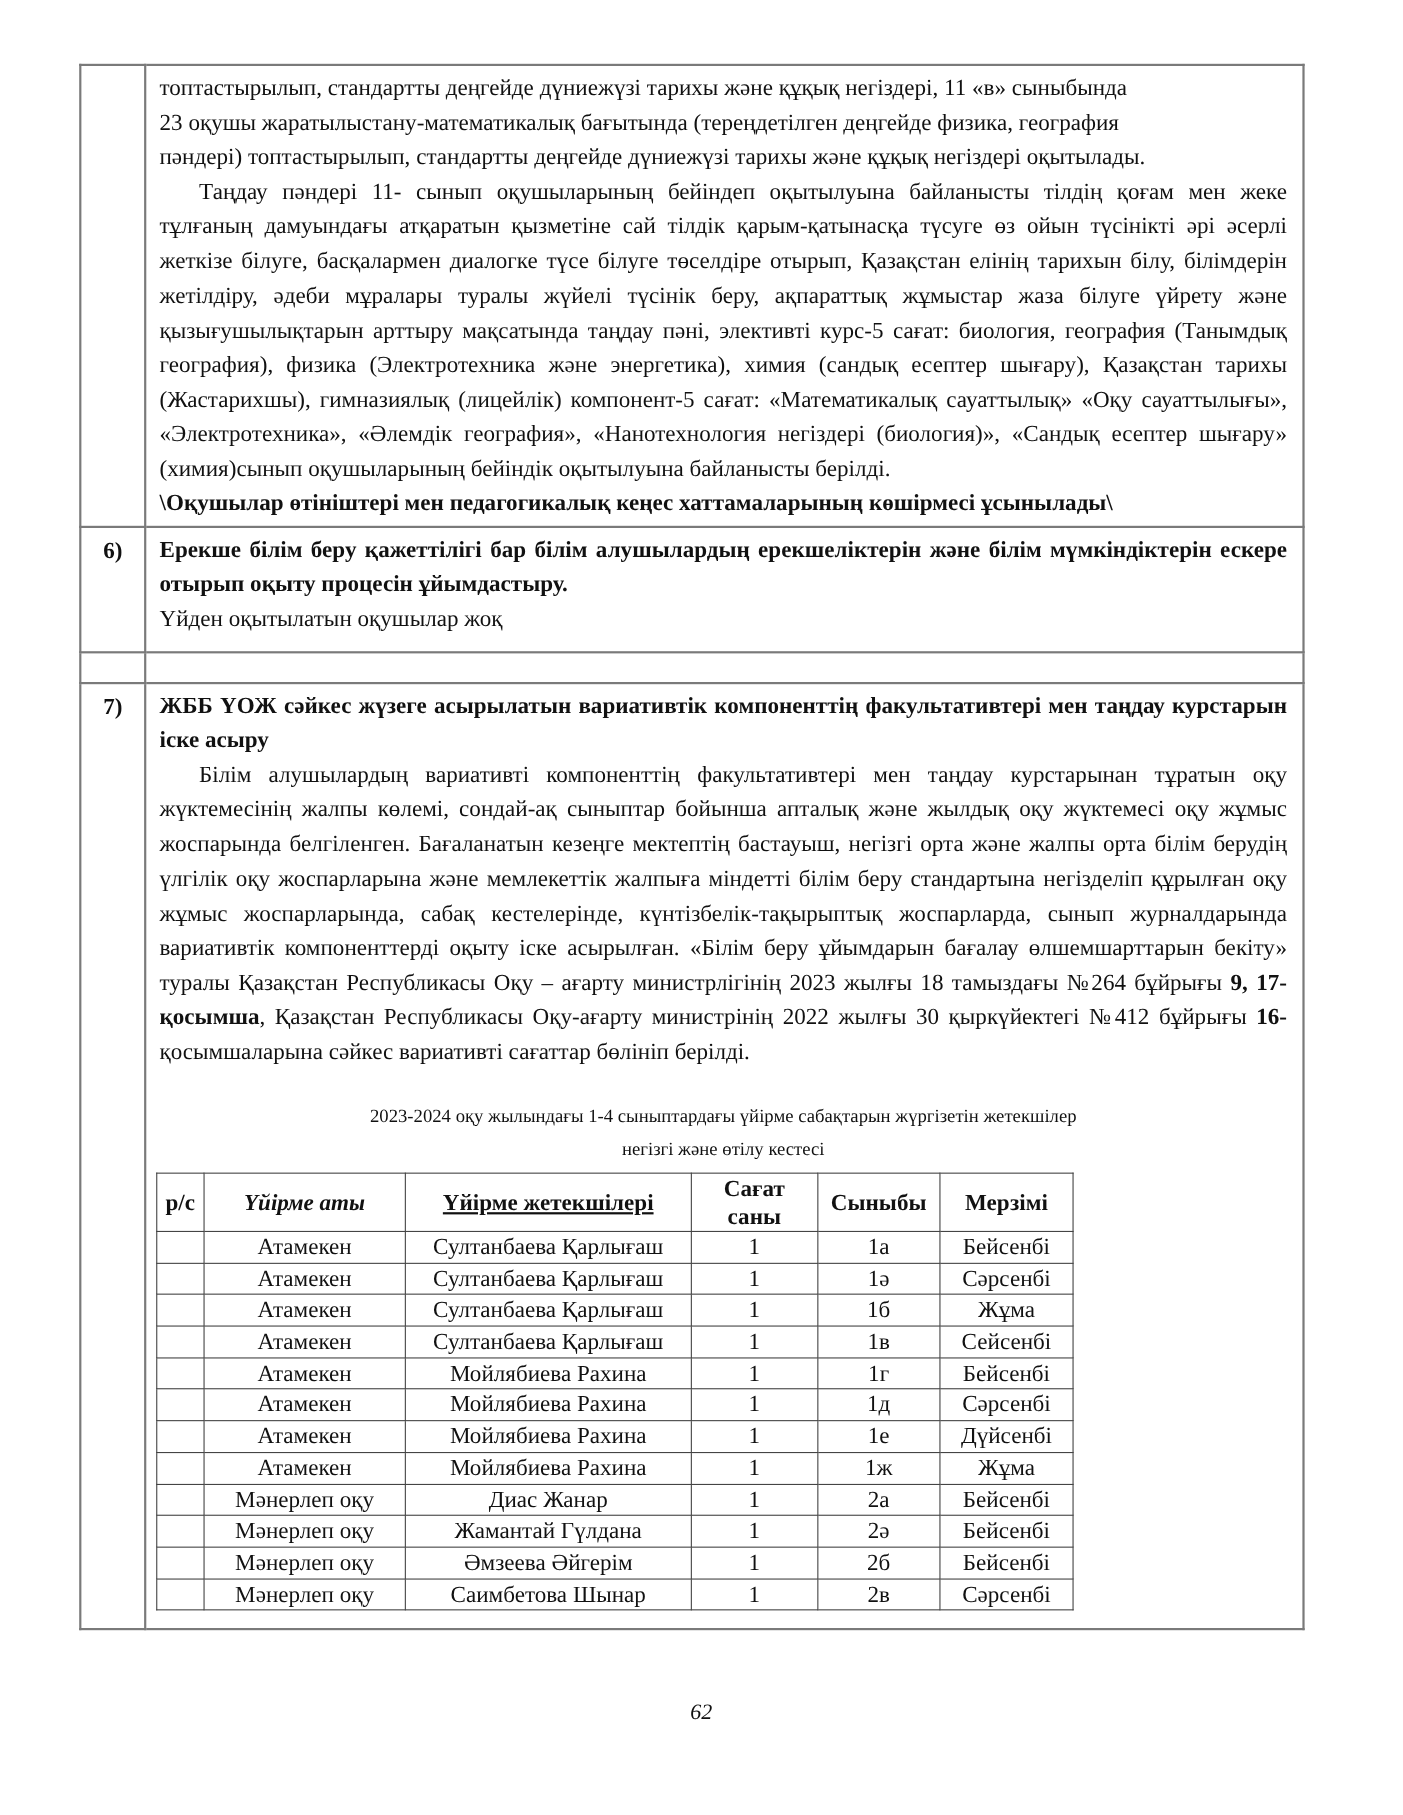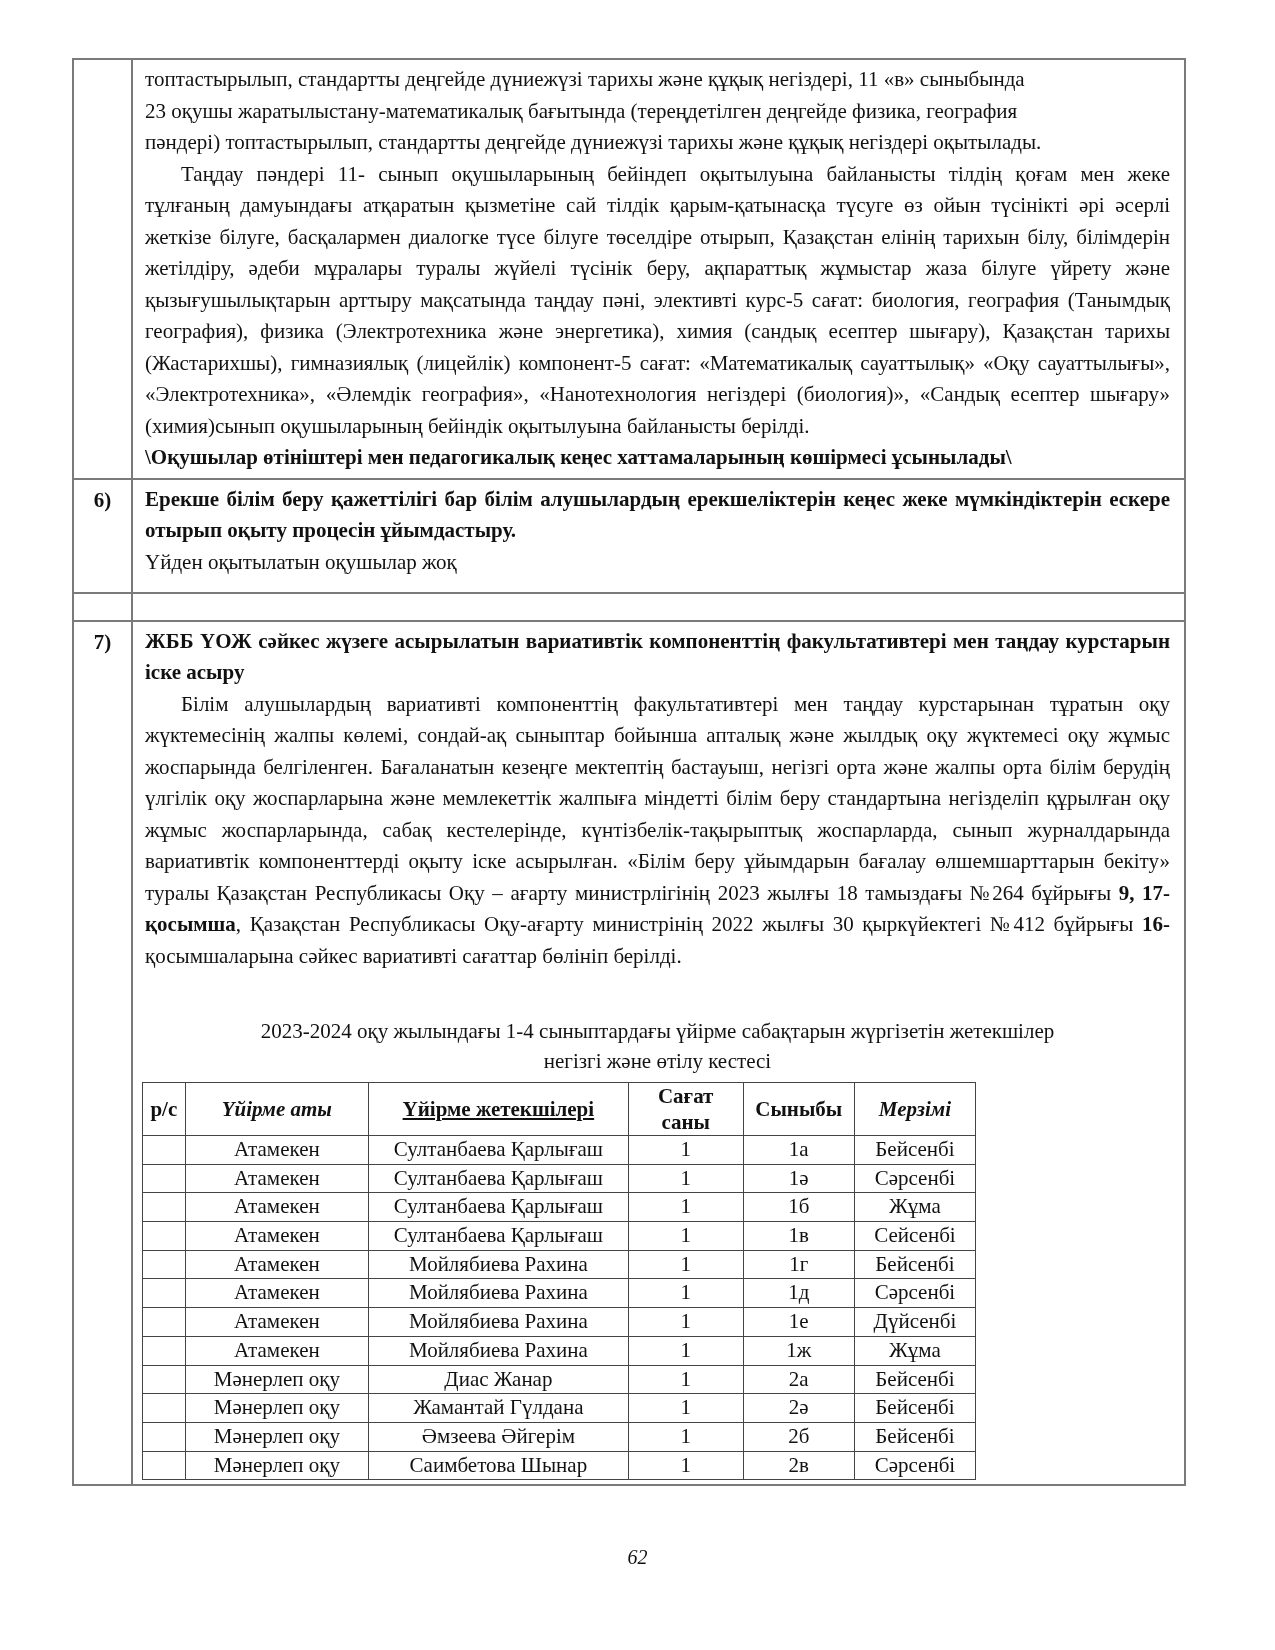--- a/index.html
+++ b/index.html
@@ -14,31 +14,31 @@
   .row-a td { height: 352px; }
   .row-b td { height: 114px; }
   .row-c td { height: 28px; }
   .row-d td { height: 860px; }
 
   .p { text-align: justify; text-align-last: left; }
   .indent { text-indent: 36px; }
   .bold { font-weight: bold; }
   .spacer { height: 26px; }
 
-  .caption { text-align: center; font-size: 21px; line-height: 30px; margin-top: 18px; }
+  .caption { text-align: center; font-size: 17px; line-height: 30px; margin-top: 2px; }
 
   .clubs { width: 834px; margin-top: 6px; margin-left: -3px; border-collapse: collapse; font-size: 21px; }
   .clubs th, .clubs td { border: 1.5px solid #444; text-align: center; height: 28.7px; line-height: 26px; padding: 0 4px; font-weight: normal; }
   .clubs th { font-weight: bold; }
   .c-no { width: 52px; }
   .c-name { width: 232px; font-style: italic; }
   .c-lead { width: 336px; text-decoration: underline; }
   .c-hrs { width: 144px; }
   .c-cls { width: 120px; }
-  .c-day { width: 138px; font-style: italic; }
+  .c-day { width: 138px; }
 
   .page-num { position: absolute; top: 1546px; left: 0; width: 1275px; text-align: center; font-size: 20px; font-style: italic; }
 </style>
 </head>
 <body>
 
 <table class="outer">
   <tbody>
       <tr class="row-a">
     <td class="num"></td>
@@ -46,21 +46,21 @@
       <div class="p">топтастырылып,  стандартты деңгейде дүниежүзі тарихы және құқық негіздері, 11 «в» сыныбында</div>
       <div class="p">23  оқушы жаратылыстану-математикалық бағытында (тереңдетілген деңгейде физика, география</div>
       <div class="p">пәндері) топтастырылып, стандартты деңгейде дүниежүзі тарихы және құқық негіздері оқытылады.</div>
       <div class="p indent">Таңдау пәндері 11- сынып оқушыларының бейіндеп оқытылуына байланысты тілдің қоғам  мен жеке тұлғаның  дамуындағы  атқаратын  қызметіне сай  тілдік  қарым-қатынасқа  түсуге  өз ойын түсінікті әрі әсерлі жеткізе білуге, басқалармен  диалогке  түсе білуге  төселдіре отырып, Қазақстан елінің  тарихын білу,  білімдерін жетілдіру, әдеби  мұралары  туралы  жүйелі түсінік беру, ақпараттық жұмыстар жаза  білуге үйрету және қызығушылықтарын  арттыру  мақсатында  таңдау пәні, элективті курс-5 сағат: биология, география (Танымдық география), физика (Электротехника және энергетика), химия (сандық есептер шығару), Қазақстан тарихы (Жастарихшы), гимназиялық (лицейлік)  компонент-5  сағат:  «Математикалық  сауаттылық»  «Оқу  сауаттылығы», «Электротехника», «Әлемдік география», «Нанотехнология негіздері (биология)», «Сандық есептер шығару» (химия)сынып  оқушыларының бейіндік оқытылуына байланысты берілді.</div>
       <div class="bold">\Оқушылар өтініштері мен педагогикалық кеңес хаттамаларының көшірмесі ұсынылады\</div>
     </td>
   </tr>
   <tr class="row-b">
     <td class="num">6)</td>
     <td class="body">
-      <div class="p bold">Ерекше білім беру қажеттілігі бар білім алушылардың ерекшеліктерін кеңес жеке мүмкіндіктерін ескере отырып оқыту процесін ұйымдастыру.</div>
+      <div class="p bold">Ерекше білім беру қажеттілігі бар білім алушылардың ерекшеліктерін және білім мүмкіндіктерін ескере отырып оқыту процесін ұйымдастыру.</div>
       <div>Үйден оқытылатын оқушылар жоқ</div>
     </td>
   </tr>
   <tr class="row-c">
     <td class="num"></td>
     <td class="body"></td>
   </tr>
   <tr class="row-d">
     <td class="num">7)</td>
     <td class="body">

